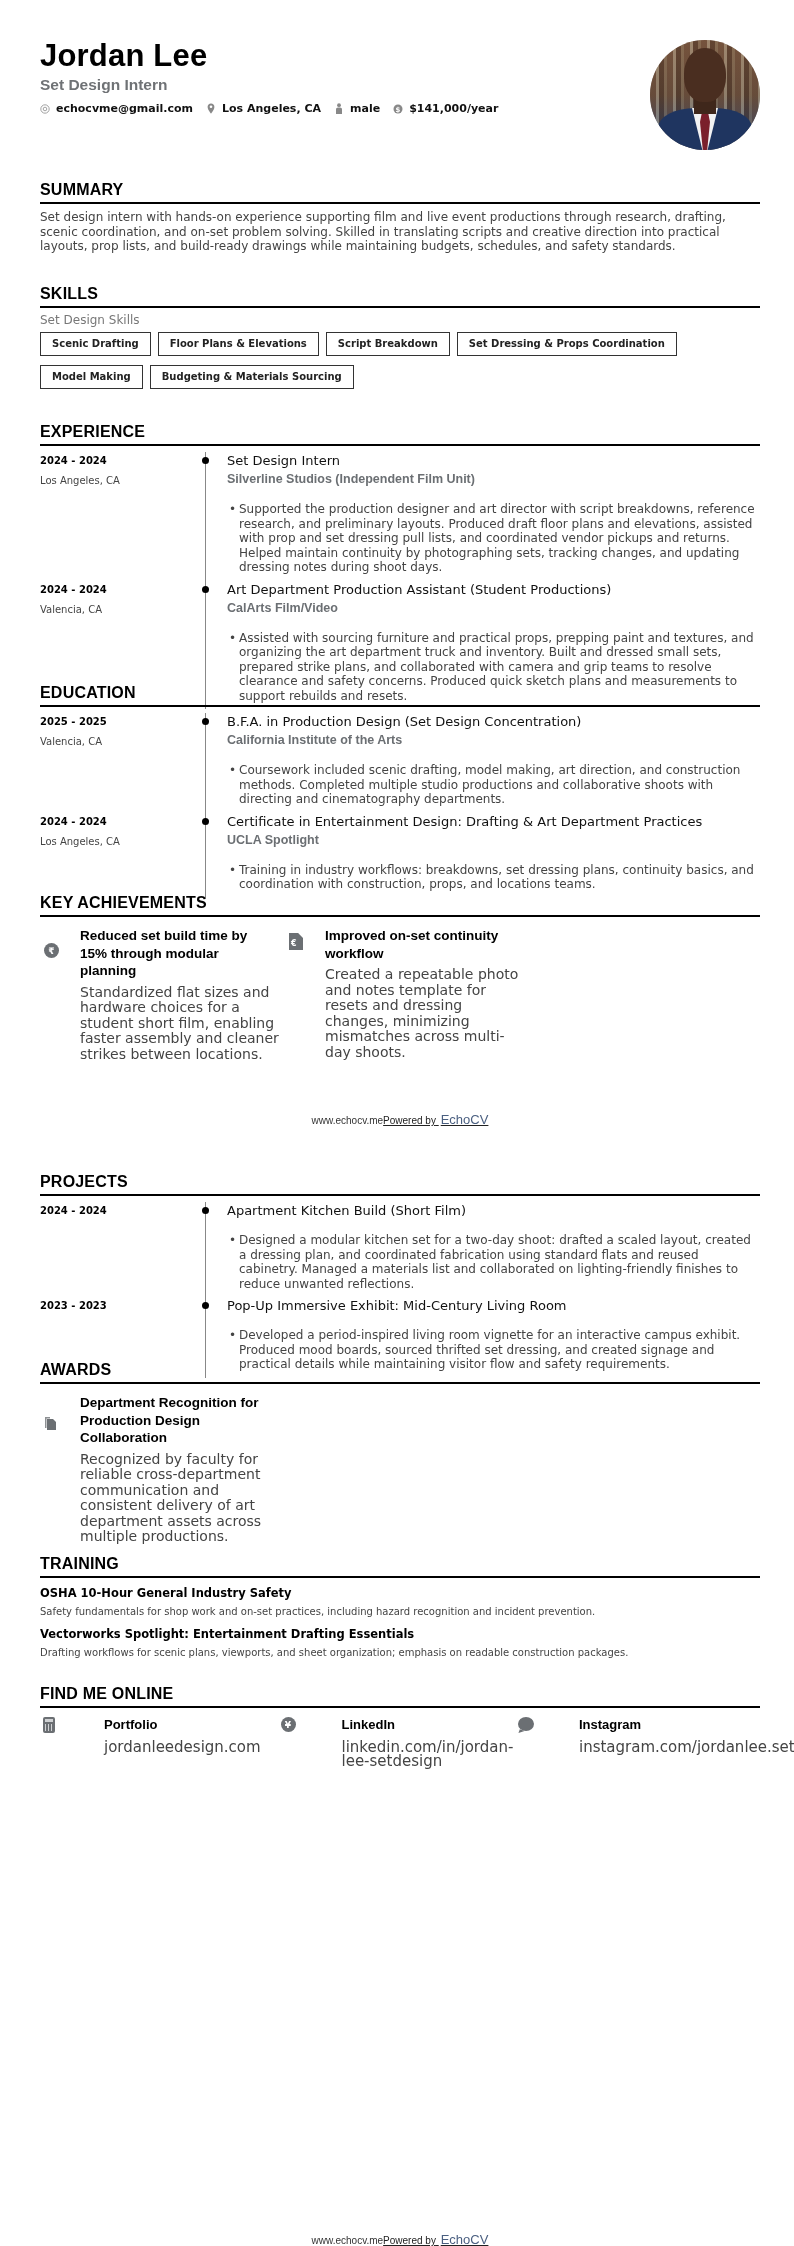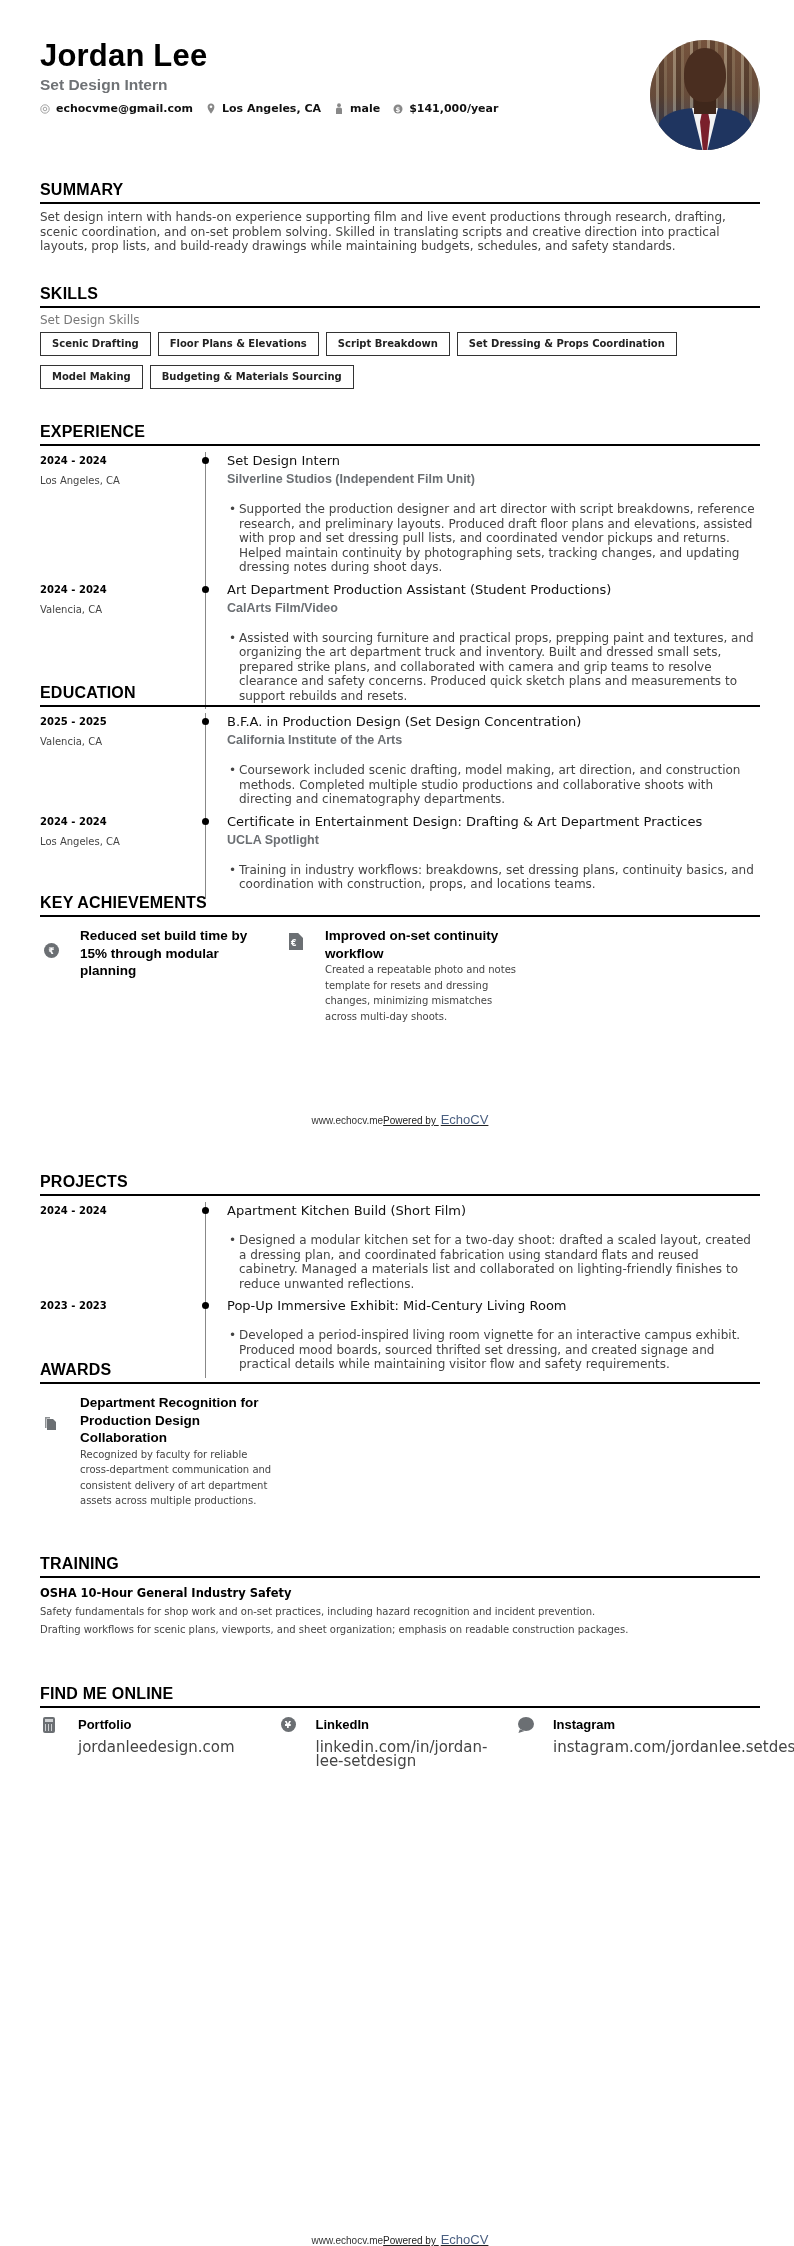--- a/index.html
+++ b/index.html
@@ -67,31 +67,31 @@
   .tl-right { margin-left: 22px; width: 533px; padding-bottom: 6px; }
   .tl-head { font-size: 13px; color: #111; line-height: 17px; }
   .tl-org { font-family: "Liberation Sans", sans-serif; font-size: 12.5px; font-weight: 700; color: #6b6f73; line-height: 18px; margin-top: 1px; }
   .tl-bullet { position: relative; font-size: 12px; line-height: 14.5px; color: #444; padding-left: 12px; margin-top: 14px; }
   .tl-bullet::before { content: "•"; position: absolute; left: 2px; top: 0; color: #444; }
 
   .ach-row { display: flex; margin-top: 10px; }
   .ach { display: flex; width: 245px; margin-right: 0; }
   .ach .ic { width: 40px; flex: none; display: flex; align-items: flex-start; padding-top: 16px; padding-left: 4px; }
   .ach-title { font-family: "Liberation Sans", sans-serif; font-weight: 700; font-size: 13.5px; line-height: 17.5px; color: #000; width: 190px; }
-  .ach-desc { font-size: 10px; line-height: 15.5px; color: #444; width: 200px; }
+  .ach-desc { font-size: 14px; line-height: 15.5px; color: #444; margin-top: 5px; width: 200px; }
 
   .coin { width: 15px; height: 15px; border-radius: 50%; background: #6b6f73; color: #fff; font-size: 9px; font-weight: 700; display: flex; align-items: center; justify-content: center; }
   .docicon { width: 14px; height: 17px; background: #6b6f73; position: relative; clip-path: polygon(0 0,65% 0,100% 30%,100% 100%,0 100%); }
   .docicon span { position: absolute; left: 2px; top: 6px; font-size: 8px; color: #fff; font-weight: 700; }
 
   .train-title { font-size: 11.5px; font-weight: 700; color: #000; line-height: 15px; margin-top: 8px; }
   .train-desc { font-size: 10px; color: #444; line-height: 14px; margin-top: 4px; }
 
   .online-row { display: flex; margin-top: 8px; }
-  .online { width: 245px; display: flex; }
+  .online { width: 245px; display: flex; gap: 26px; }
   .online .ic { width: 38px; flex: none; padding-top: 1px; padding-left: 3px; }
   .online-label { font-family: "Liberation Sans", sans-serif; font-size: 13px; font-weight: 700; color: #000; line-height: 17px; }
   .online-url { font-size: 15px; color: #444; line-height: 14px; margin-top: 7px; }
 
   .calc { width: 12px; height: 16px; background: #6b6f73; border-radius: 2px; position: relative; }
   .calc::before { content: ""; position: absolute; left: 2px; top: 2px; width: 8px; height: 3px; background: #cfd1d3; }
   .calc::after { content: ""; position: absolute; left: 2px; top: 7px; width: 8px; height: 7px;
     background: repeating-linear-gradient(90deg, #cfd1d3 0 1.5px, transparent 1.5px 3px); }
   .bubble { width: 16px; height: 14px; background: #6b6f73; border-radius: 50% 50% 50% 50%; position: relative; }
   .bubble::after { content: ""; position: absolute; left: 1px; bottom: -3px; border-left: 5px solid #6b6f73; border-bottom: 4px solid transparent; transform: rotate(20deg); }
@@ -242,20 +242,21 @@
 
   <div class="section" style="top:893px;">
     <div class="sec-title">KEY ACHIEVEMENTS</div>
     <div class="ach-row">
       <div class="ach">
         <div class="ic">
             <span class="coin">₹</span>
           </div>
         <div>
           <div class="ach-title">Reduced set build time by 15% through modular planning</div>
+          <div class="ach-desc">Standardized flat sizes and hardware choices for a student short film, enabling faster assembly and cleaner strikes between locations.</div>
         </div>
       </div>
       <div class="ach">
         <div class="ic" style="padding-top:6px;">
             <span class="docicon">
               <span>€</span>
             </span>
           </div>
         <div>
           <div class="ach-title">Improved on-set continuity workflow</div>
@@ -322,20 +323,21 @@
     </div>
   </div>
 
   <div class="section" style="top:414px;">
     <div class="sec-title">TRAINING</div>
     <div>
       <div class="train-title">OSHA 10-Hour General Industry Safety</div>
       <div class="train-desc">Safety fundamentals for shop work and on-set practices, including hazard recognition and incident prevention.</div>
     </div>
     <div>
+      <div class="train-title">Vectorworks Spotlight: Entertainment Drafting Essentials</div>
       <div class="train-desc">Drafting workflows for scenic plans, viewports, and sheet organization; emphasis on readable construction packages.</div>
     </div>
   </div>
 
   <div class="section" style="top:544px;">
     <div class="sec-title">FIND ME ONLINE</div>
     <div class="online-row">
       <div class="online">
         <div class="ic">
             <div class="calc"></div>

